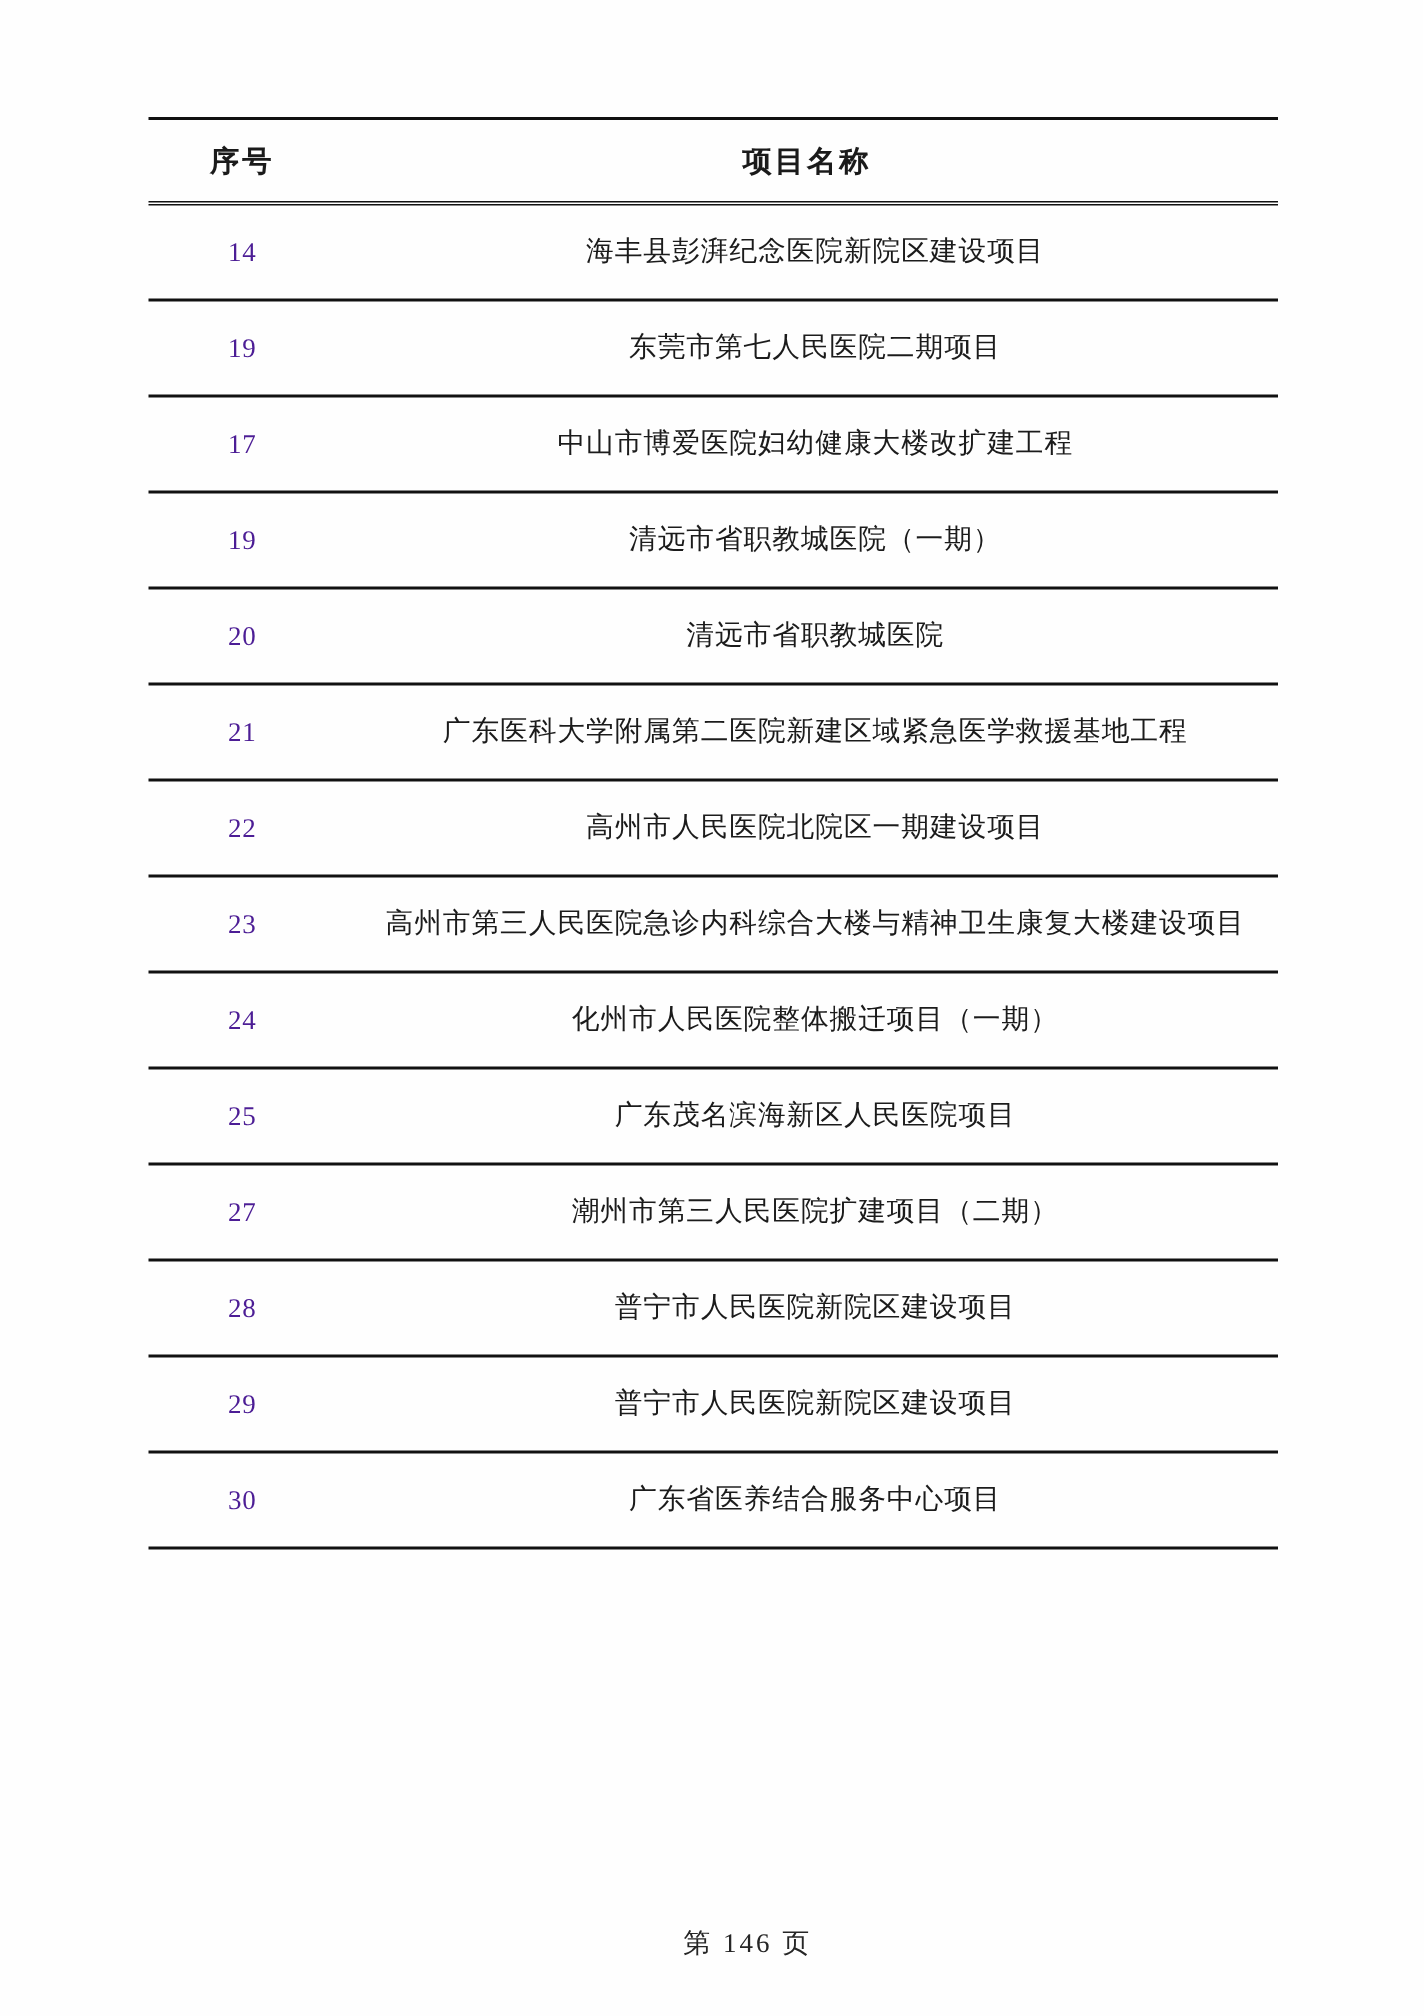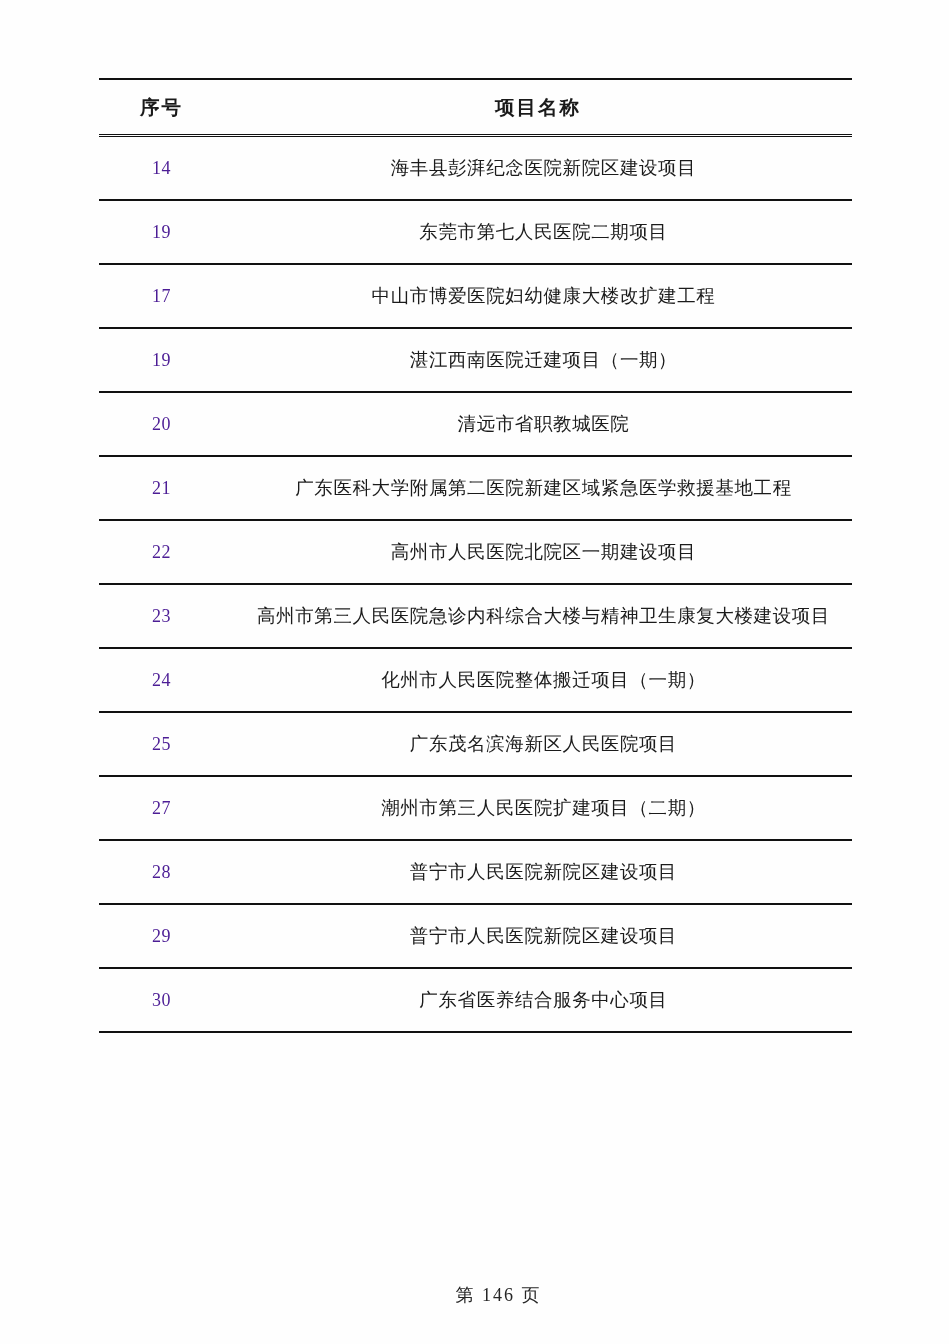--- a/index.html
+++ b/index.html
@@ -163,21 +163,21 @@
           </td>
           <td class="cell-name">
             <span class="name-text">中山市博爱医院妇幼健康大楼改扩建工程</span>
           </td>
         </tr>
         <tr>
           <td class="cell-seq">
             <span class="seq-text">19</span>
           </td>
           <td class="cell-name">
-            <span class="name-text">湛江西南医院迁建项目（一期）</span>
+            <span class="name-text">清远市省职教城医院（一期）</span>
           </td>
         </tr>
         <tr>
           <td class="cell-seq">
             <span class="seq-text">20</span>
           </td>
           <td class="cell-name">
             <span class="name-text">清远市省职教城医院</span>
           </td>
         </tr>

